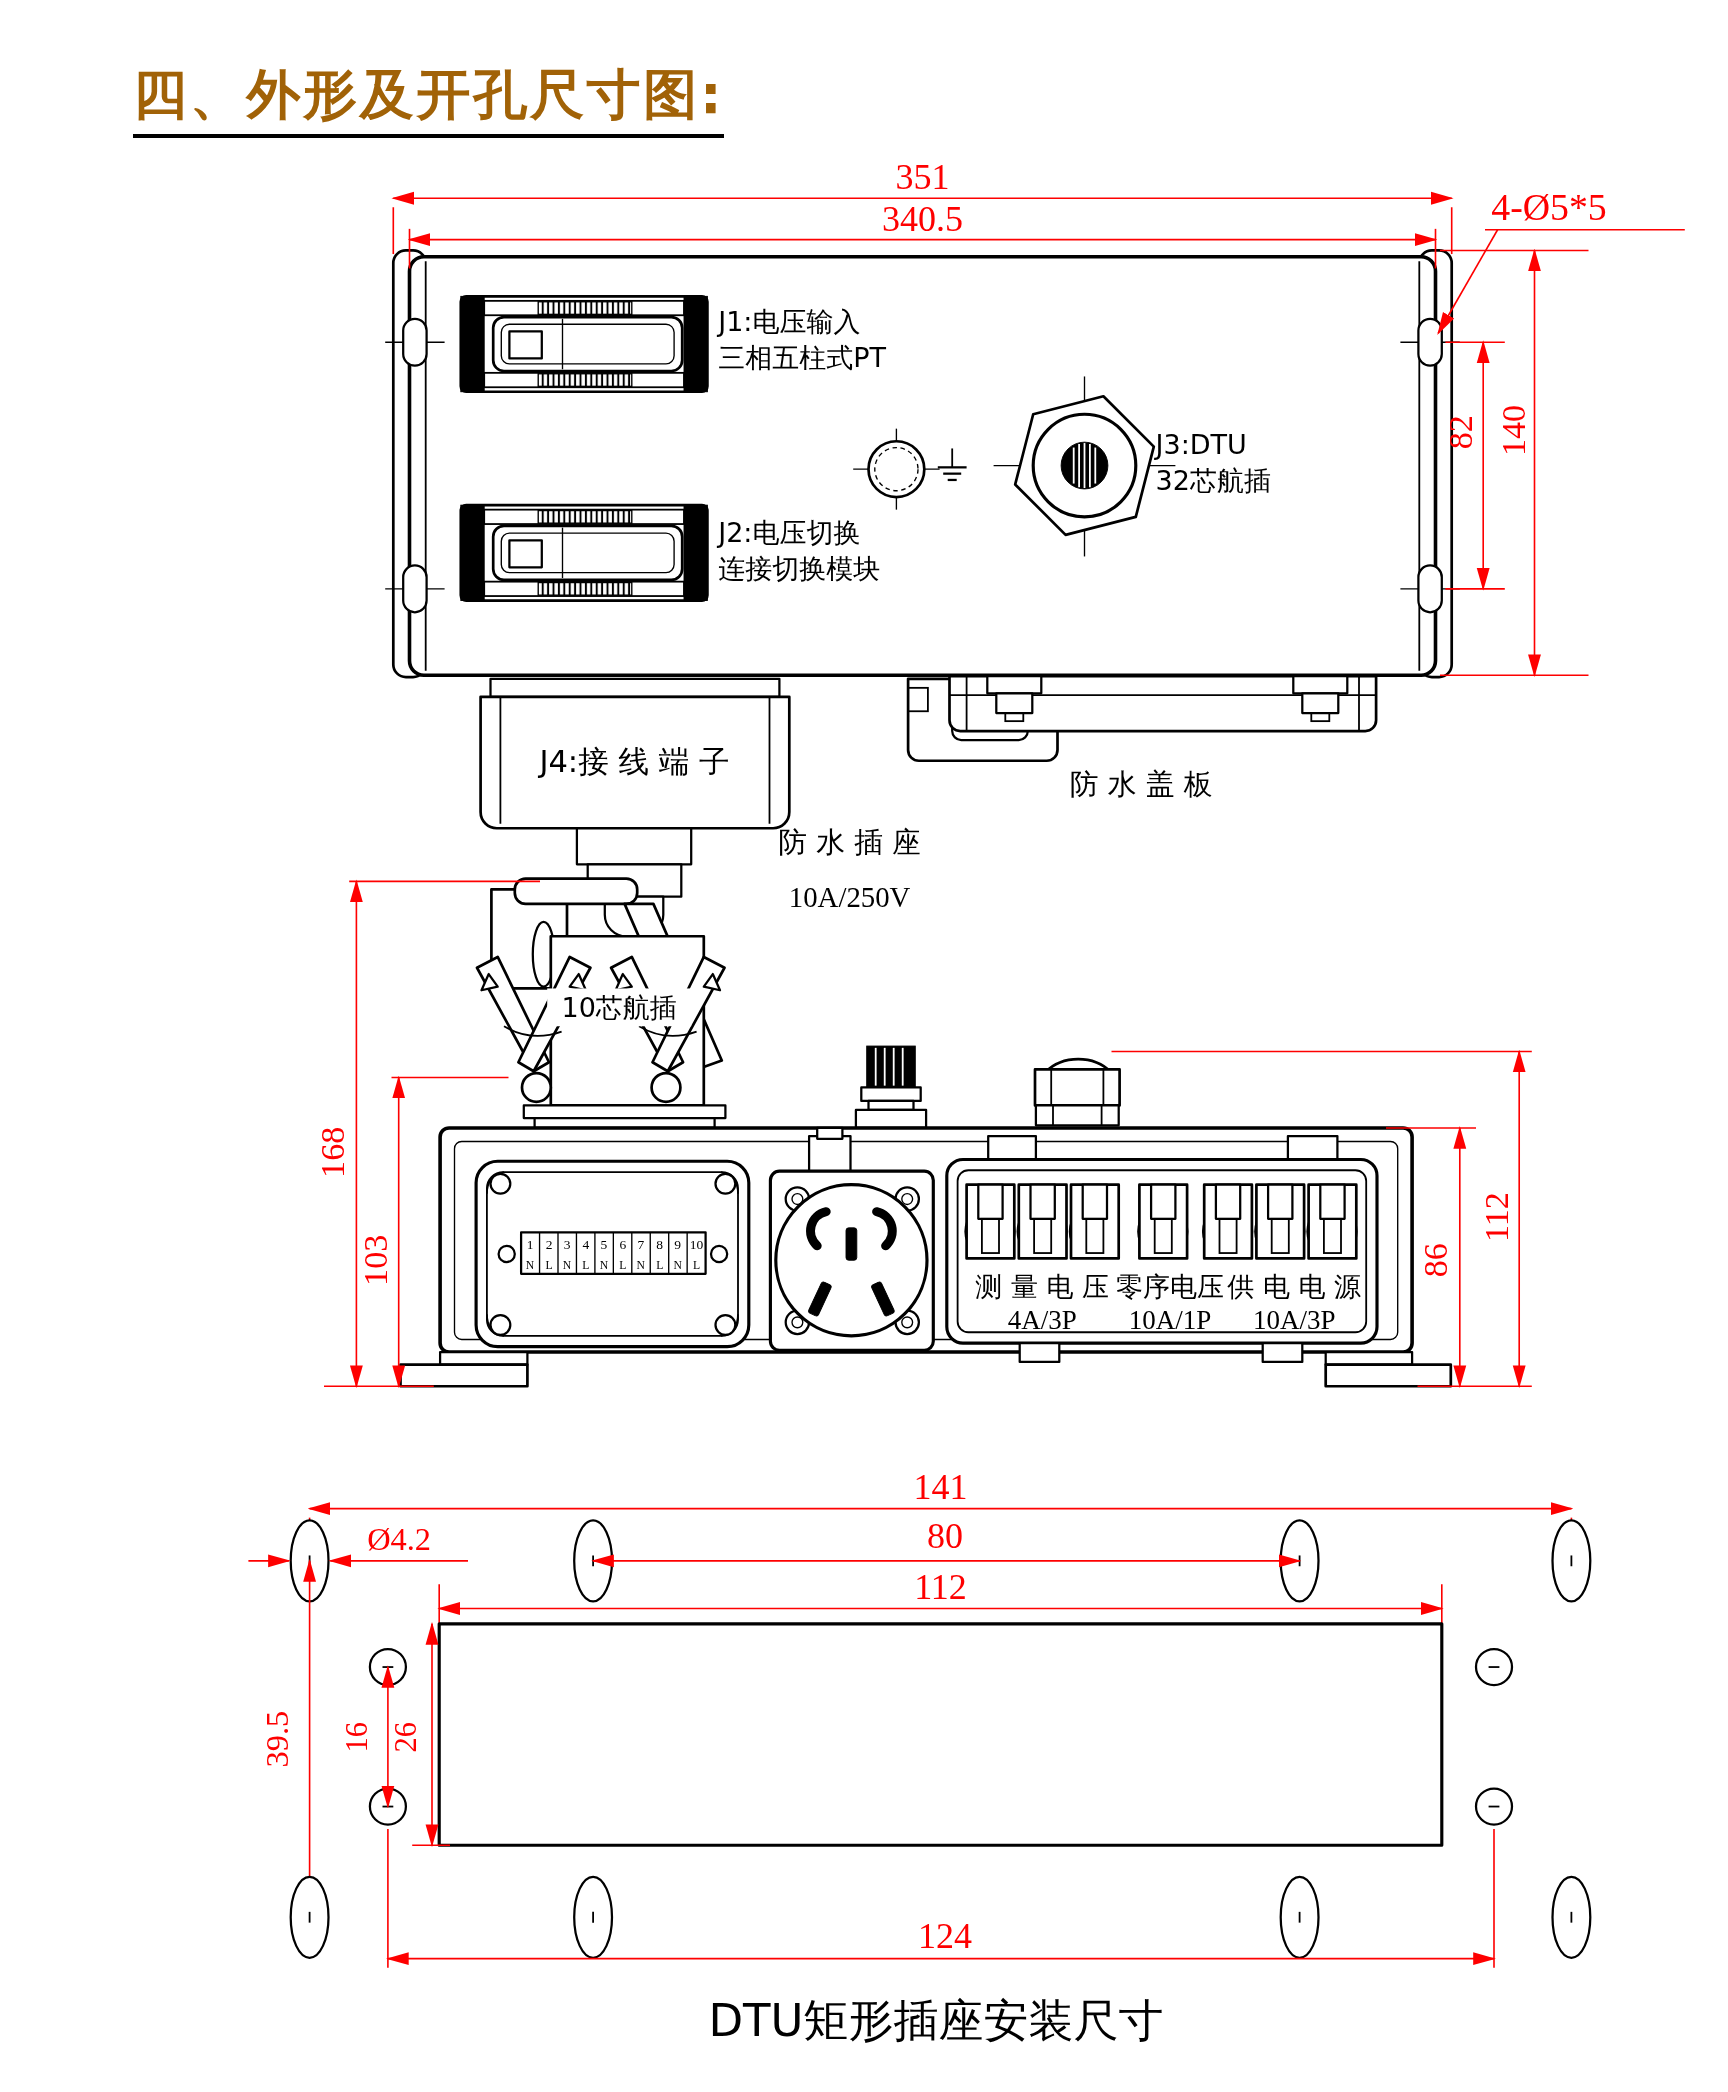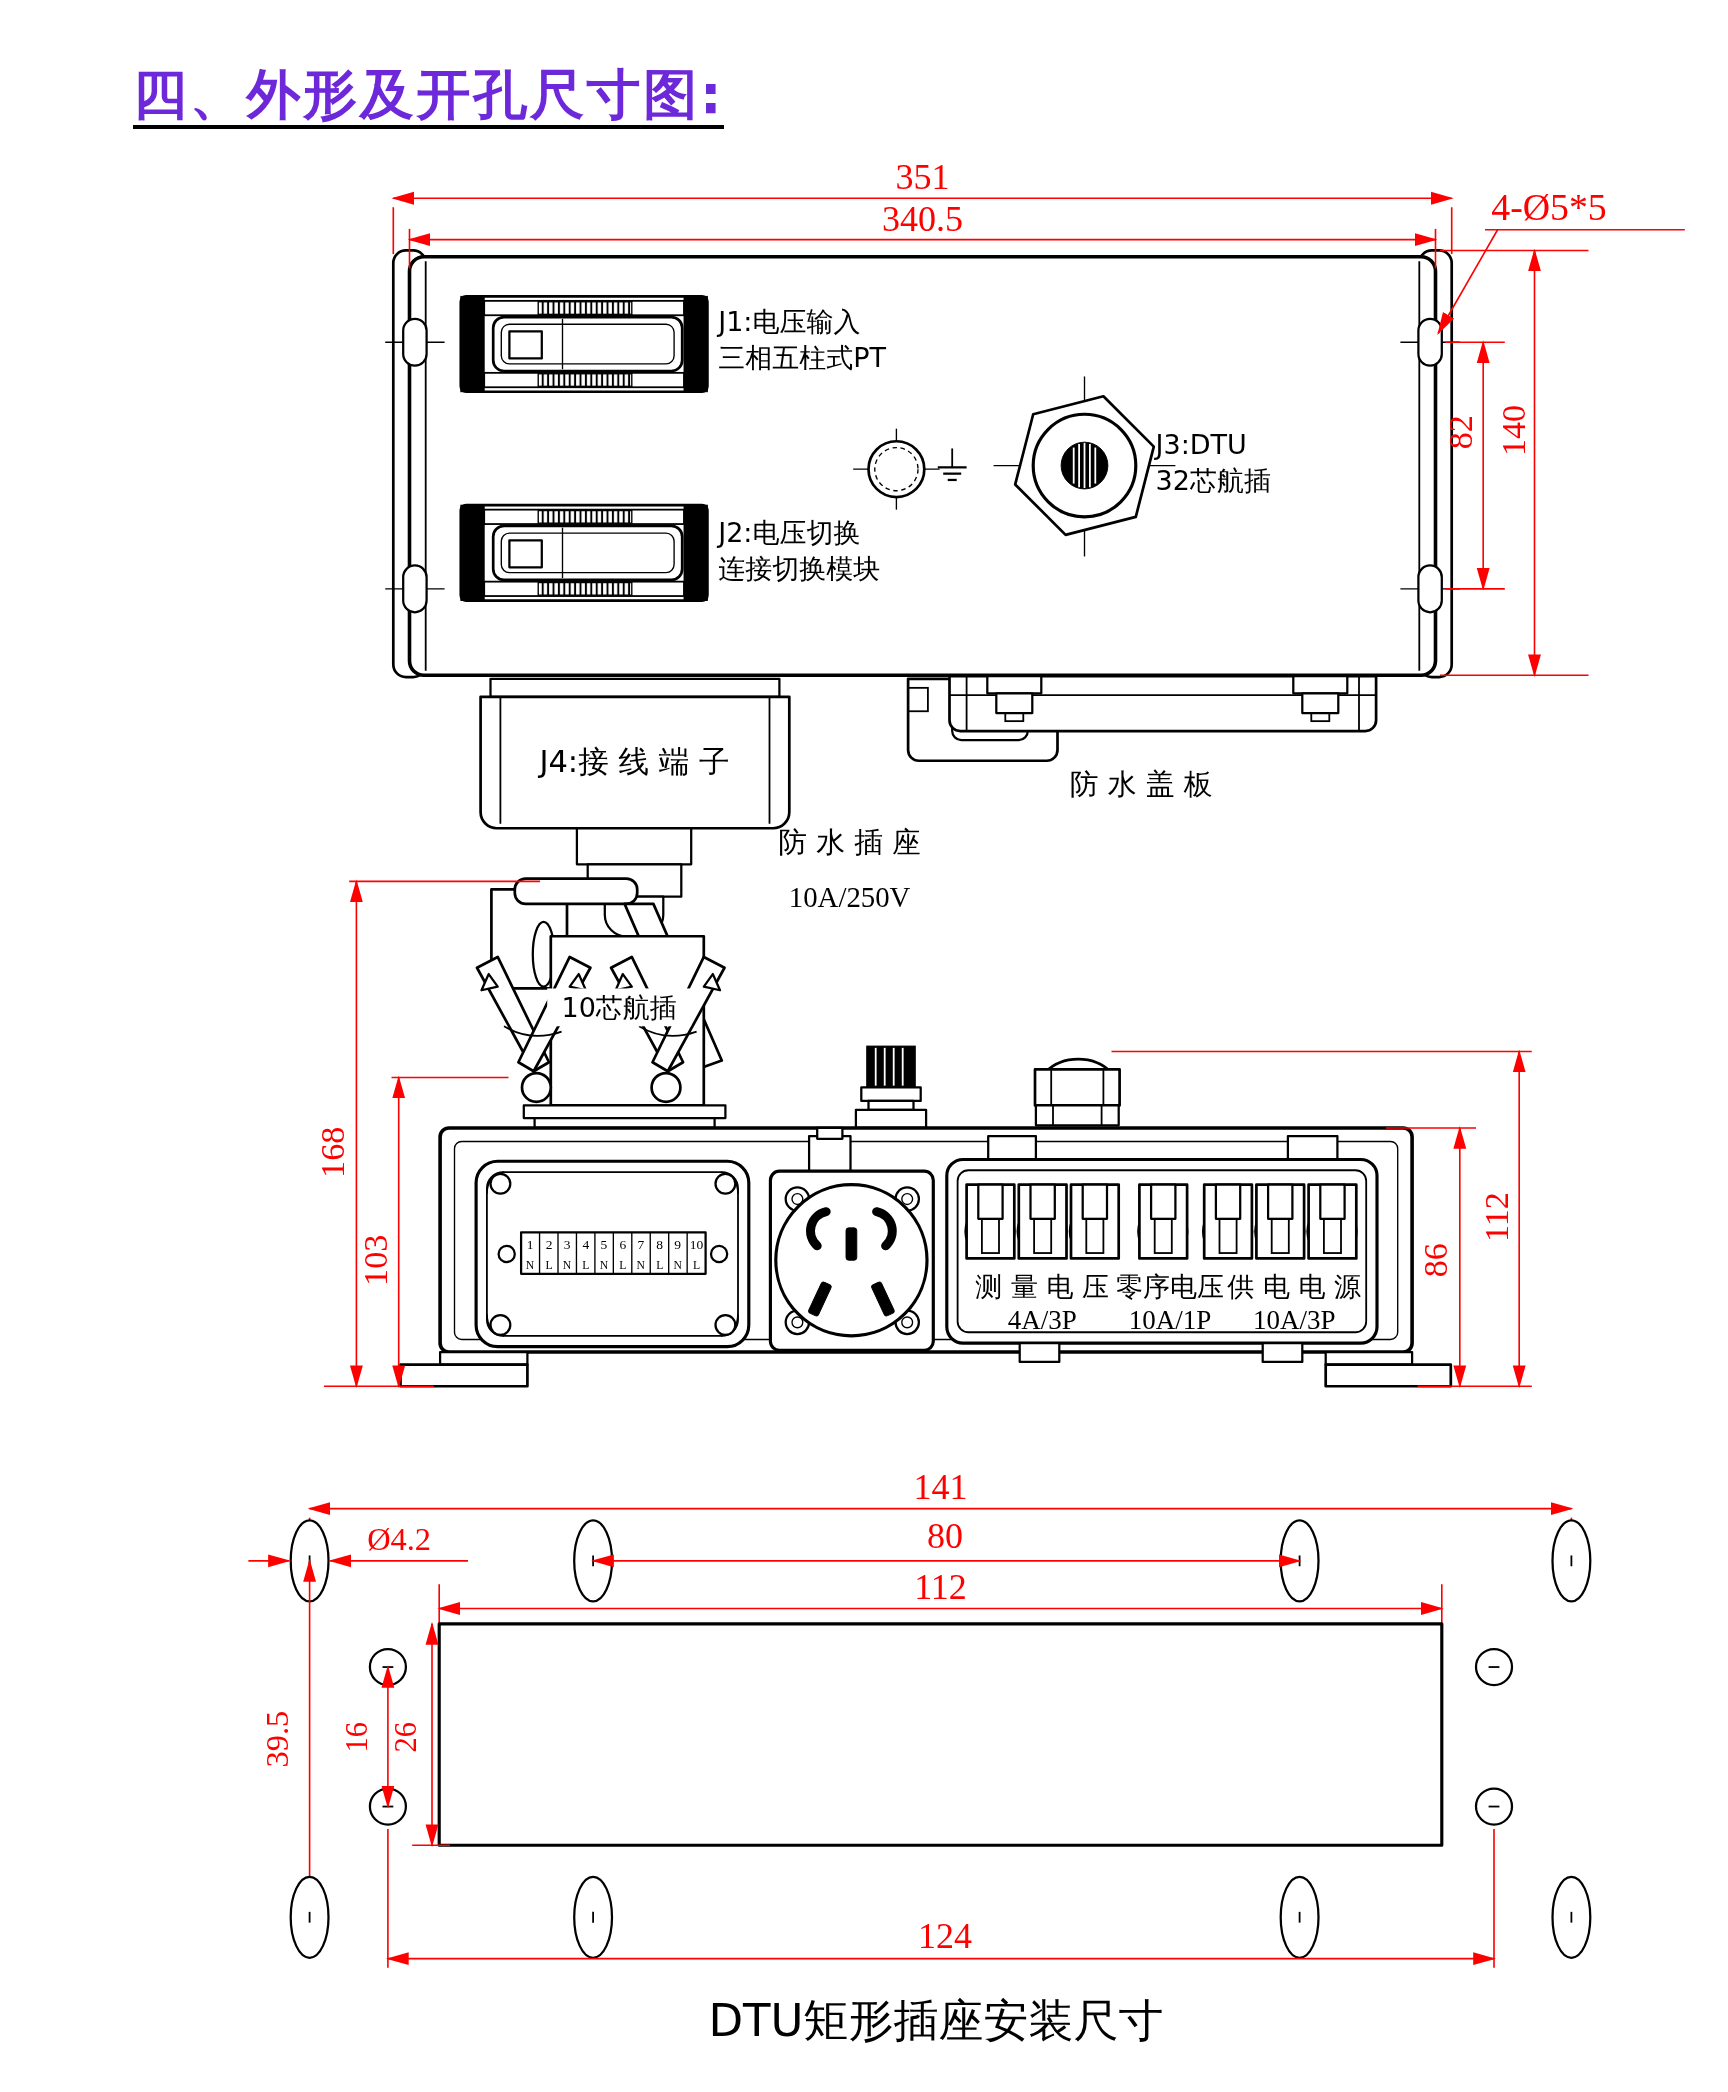--- a/index.html
+++ b/index.html
@@ -1,22 +1,22 @@
 <!DOCTYPE html>
 <html style="font-size:14.4px"><head>
 <meta charset="utf-8">
 <style>
   html,body{margin:0;padding:0;background:#fff;}
   body{width:1728px;height:2093px;position:relative;font-family:"DejaVu Sans",sans-serif;}
   #stage{position:absolute;left:0;top:0;width:1728px;height:2093px;}
   #doc-title{
     position:absolute;left:133px;top:65px;
-    font-size:54px;font-weight:bold;color:#6d28d9;
+    font-size:54px;font-weight:bold;color:#a16207;
     letter-spacing:2.7px;line-height:1.1;
-    border-bottom:4.5px solid #000;padding-bottom:1px;
+    border-bottom:4.5px solid #000;padding-bottom:10px;
     font-family:"DejaVu Sans",sans-serif;
   }
   svg text{user-select:none;}
   .dimtxt{fill:#fe0000;font-family:"Liberation Serif",serif;}
   .cjk{fill:#000;font-family:"DejaVu Sans",sans-serif;}
   .sn{fill:#000;font-family:"Liberation Serif",serif;}
   .k2{stroke:#000;fill:none;stroke-width:2;}
   .k15{stroke:#000;fill:none;stroke-width:1.5;}
   .kf{stroke:#000;fill:#fff;stroke-width:3;stroke-linejoin:round;}
   .kf2{stroke:#000;fill:#fff;stroke-width:2.5;stroke-linejoin:round;}

